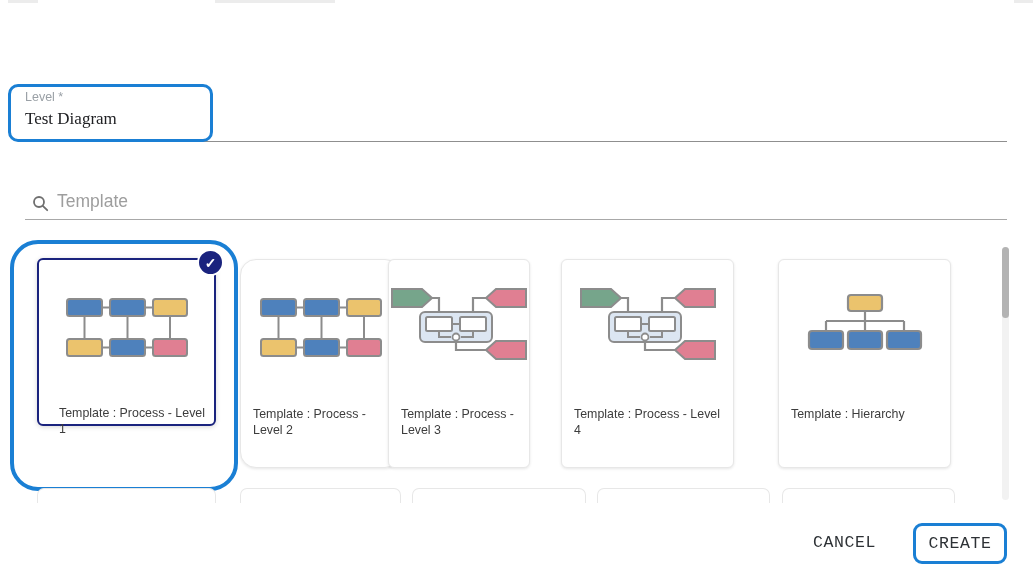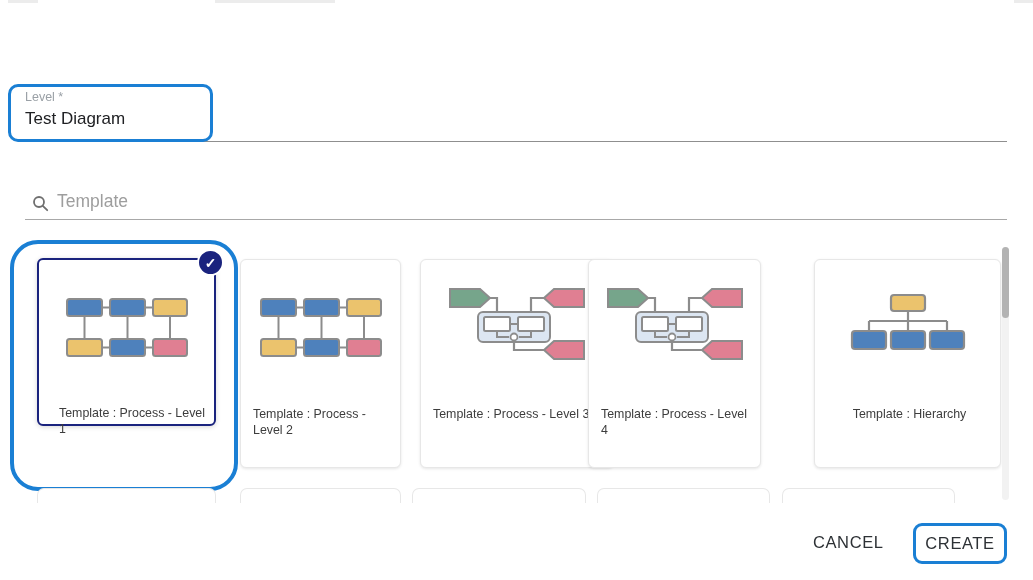--- a/index.html
+++ b/index.html
@@ -7,21 +7,21 @@
          font-family:"Liberation Sans", sans-serif;color:#212121;}
 
   
   .top-artifact{position:absolute;top:0;height:3px;background:#dcdcdc;opacity:.55;}
 
   .dialog-title{position:absolute;left:30px;top:33px;font-size:21px;font-weight:700;color:#212325;}
 
   
   .name-label{position:absolute;left:25px;top:90px;font-size:12.5px;color:#9aa0a6;}
   .name-input{position:absolute;left:25px;top:109px;width:320px;border:none;outline:none;
-              background:transparent;font-family:Liberation Sans, sans-serif;font-size:17px;color:#202124;padding:0;}
+              background:transparent;font-family:Liberation Serif, serif;font-size:17px;color:#202124;padding:0;}
   .name-underline{position:absolute;left:25px;top:141px;width:982px;height:1px;background:#8f8f8f;}
   .name-highlight{position:absolute;left:8px;top:84px;width:205px;height:58px;box-sizing:border-box;
                   border:3px solid #1a7fd4;border-radius:10px;}
 
   
   .search-icon{position:absolute;left:32px;top:195px;width:17px;height:17px;}
   .tpl-input{position:absolute;left:57px;top:191px;width:500px;border:none;outline:none;
              background:transparent;font-family:inherit;font-size:17.5px;color:#b91c1c;padding:0;}
   .tpl-input::placeholder{color:#9e9e9e;opacity:1;}
   .tpl-underline{position:absolute;left:25px;top:219px;width:982px;height:1px;background:#a8a8a8;}
@@ -29,24 +29,24 @@
   
   .card{position:absolute;top:259px;height:209px;background:#fff;border:1px solid #e7e7e7;
         border-radius:6px;box-sizing:border-box;box-shadow:0 1px 3px rgba(0,0,0,0.10);}
   .card .preview{position:absolute;left:50%;transform:translateX(-50%);}
   .card .preview.pl{top:37px;}
   .card .preview.sw{top:25px;}
   .card .preview.hi{top:33px;}
   .card-label{position:absolute;left:12px;right:8px;top:147px;font-size:12.4px;line-height:1.28;color:#3d3d3d;}
   .c1{left:37px;top:258px;width:179px;height:168px;border:2px solid #1a237e;box-shadow:0 1px 5px rgba(0,0,0,0.16);}
   .c1 .card-label{left:20px;top:146px;}
-  .c2{left:240px;width:161px;}
-  .c3{left:420px;width:194px;}
-  .c4{left:588px;width:173px;text-decoration:underline;}
-  .c5{left:814px;width:187px;text-align:center;}
+  .c2{left:240px;width:161px;border-radius:16px;}
+  .c3{left:388px;width:142px;}
+  .c4{left:561px;width:173px;text-decoration:underline;}
+  .c5{left:778px;width:173px;}
 
   .select-highlight{position:absolute;left:10px;top:240px;width:228px;height:251px;box-sizing:border-box;
                     border:4px solid #1a7fd4;border-radius:28px;}
   .check-badge{position:absolute;left:197px;top:249px;width:23px;height:23px;background:#1a237e;
                border:2.5px solid #ffffff;border-radius:50%;display:flex;align-items:center;justify-content:center;}
   .check-badge span{color:#fff;font-size:14px;font-weight:700;line-height:1;}
 
   
   .stub{position:absolute;top:488px;height:15px;background:#fff;border:1px solid #e7e7e7;border-bottom:none;
         border-radius:7px 7px 0 0;box-sizing:border-box;}
@@ -56,21 +56,21 @@
   .s4{left:597px;width:173px;}
   .s5{left:782px;width:173px;}
   .stub-mask{position:absolute;left:0;top:503px;width:1033px;height:12px;background:#fff;}
 
   
   .scroll-track{position:absolute;left:1002px;top:247px;width:7px;height:253px;background:#f2f2f2;border-radius:4px;}
   .scroll-thumb{position:absolute;left:1002px;top:247px;width:7px;height:71px;background:#b3b3b3;border-radius:4px;}
 
   
   .btn{position:absolute;font-size:16.5px;font-weight:500;letter-spacing:.6px;color:#2d3135;
-       background:transparent;border:none;font-family:Liberation Sans, sans-serif;cursor:pointer;padding:0;}
+       background:transparent;border:none;font-family:Liberation Mono, monospace;cursor:pointer;padding:0;}
   .cancel-btn{left:813px;top:533px;}
   .create-btn{left:913px;top:523px;width:94px;height:41px;box-sizing:border-box;display:flex;
               align-items:center;justify-content:center;}
   .create-highlight{position:absolute;left:913px;top:523px;width:94px;height:41px;box-sizing:border-box;
                     border:3px solid #1a7fd4;border-radius:9px;}
   svg{display:block;}
 </style>
 </head>
 <body>
 

